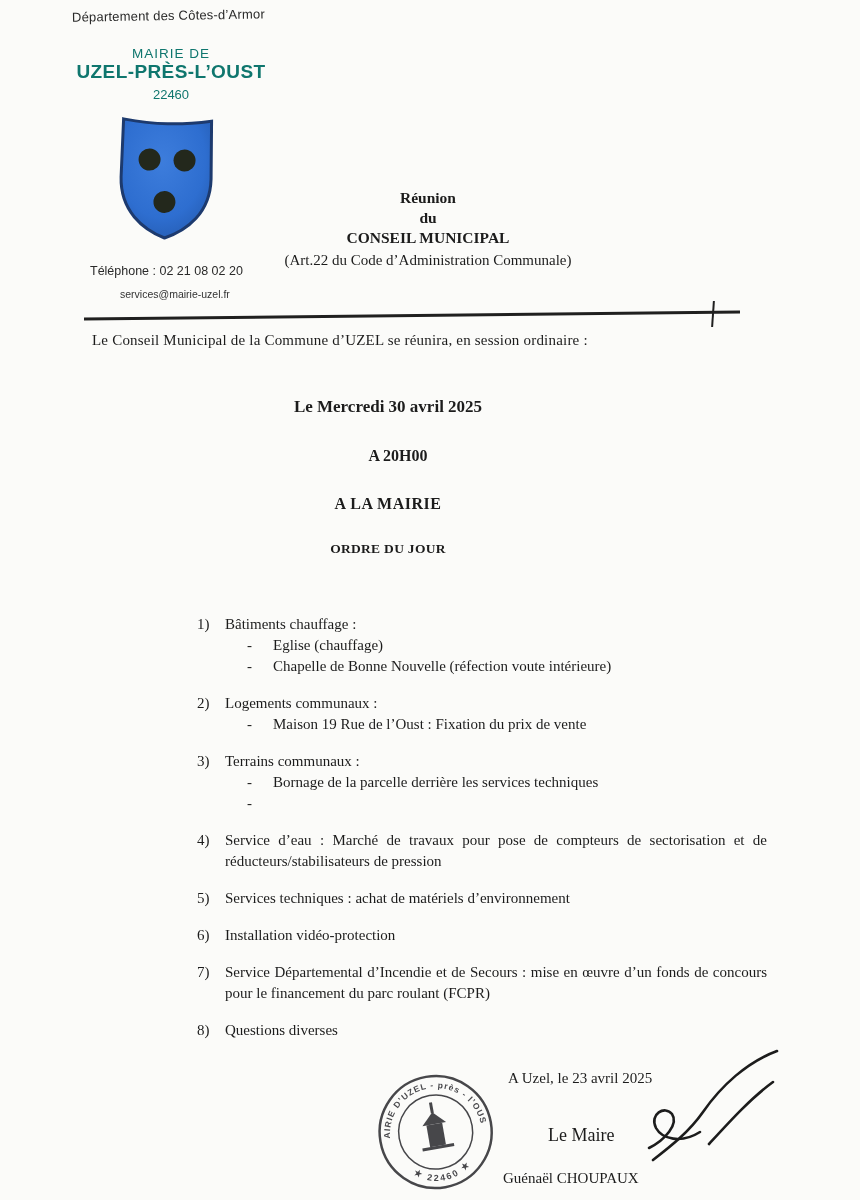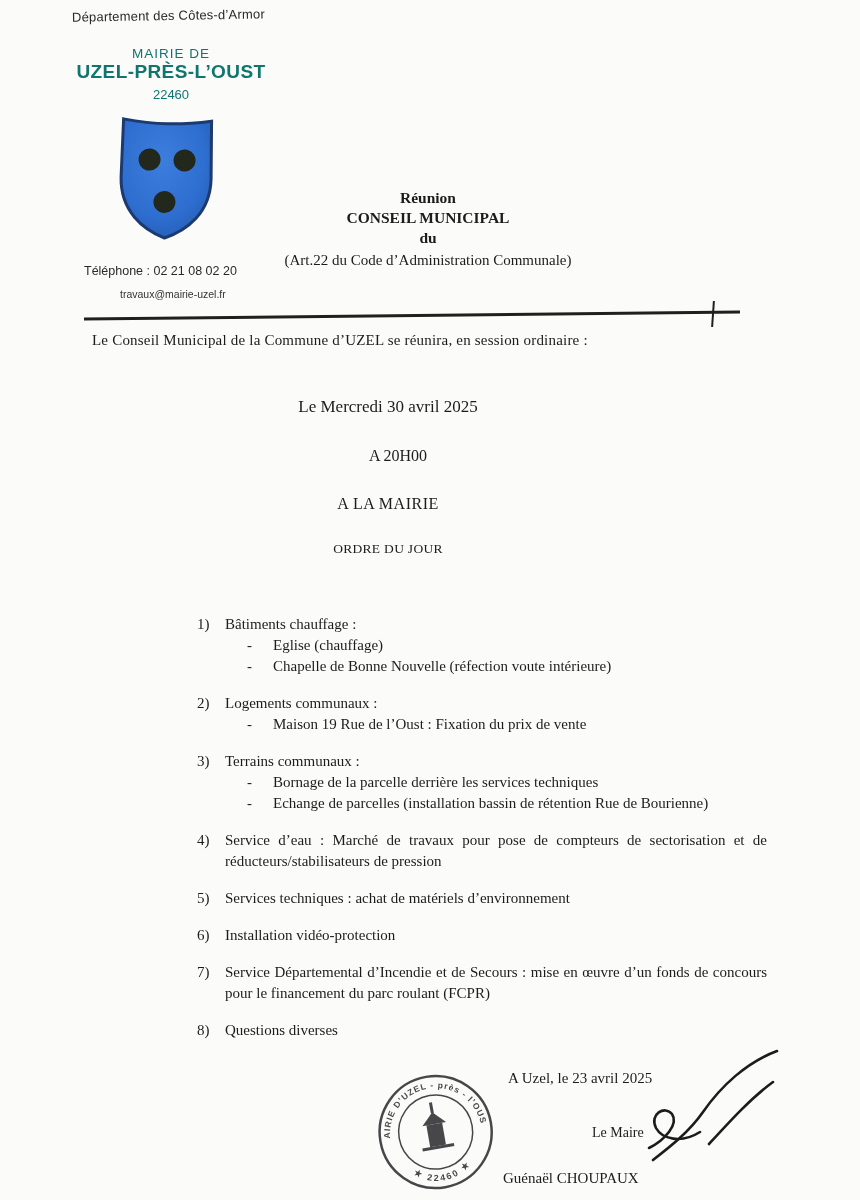--- a/index.html
+++ b/index.html
@@ -40,55 +40,55 @@
 
   .shield-wrap{position:absolute;left:116px;top:116px;transform:rotate(1.5deg);}
 
   .title-block{
     position:absolute;left:228px;top:188px;width:400px;
     text-align:center;line-height:20px;
   }
   .title-block .b{font-weight:bold;font-size:15.5px;}
   .title-sub{font-size:15px;margin-top:2px;}
 
-  .phone{position:absolute;left:84px;top:264px;font-size:12.5px;color:#2a2a2a;}
+  .phone{position:absolute;left:90px;top:264px;font-size:12.5px;color:#2a2a2a;}
   .email{position:absolute;left:120px;top:288px;font-size:10.5px;color:#333;}
 
   .rule{
     position:absolute;left:84px;top:314px;width:656px;height:3px;
     background:#1f1f1f;transform:rotate(-0.6deg);
   }
   .rule-artifact{
     position:absolute;left:712px;top:301px;width:2px;height:26px;
     background:#1f1f1f;transform:rotate(4deg);
   }
 
   
   .intro{position:absolute;left:92px;top:332px;font-size:15px;letter-spacing:.2px;}
 
-  .centered{position:absolute;left:0;width:776px;text-align:center;font-weight:normal;}
+  .centered{position:absolute;left:0;width:776px;text-align:center;font-weight:bold;}
   .c-date{top:397px;font-size:17px;}
   .c-time{top:447px;font-size:16px;padding-left:20px;}
   .c-place{top:495px;font-size:16px;letter-spacing:.5px;text-align:center;}
   .c-odj{top:541px;font-size:13.5px;letter-spacing:.3px;}
 
   .agenda{
     position:absolute;left:197px;top:614px;width:570px;
     list-style:none;font-size:15px;line-height:21px;
   }
   .entry{display:flex;margin-bottom:16px;}
   .entry .num{width:28px;flex:0 0 28px;}
   .entry-body{flex:1;}
   .entry-title.justify{text-align:justify;}
   .sub{display:flex;margin-left:22px;}
   .sub .dash{width:26px;flex:0 0 26px;}
 
   
   .f-dateplace{position:absolute;left:508px;top:1070px;font-size:15px;}
-  .f-role{position:absolute;left:548px;top:1125px;font-size:14px;margin-left:44px;}
+  .f-role{position:absolute;left:548px;top:1125px;font-size:18px;}
   .f-name{position:absolute;left:503px;top:1170px;font-size:15px;}
   .stamp-wrap{position:absolute;left:376px;top:1072px;transform:rotate(-10deg);opacity:.88;}
   .sig-wrap{position:absolute;left:645px;top:1048px;}
   .stamp-text{font-family:"Liberation Sans", sans-serif;font-weight:bold;fill:var(--stamp-ink);}
 </style>
 </head>
 <body>
 
 <div class="page">
 
@@ -111,27 +111,27 @@
       </defs>
       <path d="M6,4 C38,9 62,9 94,4 L95,62 C95,96 72,114 50,122 C28,114 5,96 5,62 Z" fill="url(#shieldGrad)" stroke="#1d3a6e" stroke-width="3"></path>
       <ellipse cx="33" cy="44" rx="11" ry="11" fill="var(--shield-dot)"></ellipse>
       <ellipse cx="68" cy="44" rx="11" ry="11" fill="var(--shield-dot)"></ellipse>
       <ellipse cx="49" cy="86" rx="11" ry="11" fill="var(--shield-dot)"></ellipse>
     </svg>
   </div>
 
   <div class="title-block">
     <div class="b">Réunion</div>
+    <div class="b">du</div>
     <div class="b">CONSEIL MUNICIPAL</div>
-    <div class="b">du</div>
     <div class="title-sub">(Art.22 du Code d’Administration Communale)</div>
   </div>
 
   <div class="phone sans">Téléphone : 02 21 08 02 20</div>
-  <div class="email sans">travaux@mairie-uzel.fr</div>
+  <div class="email sans">services@mairie-uzel.fr</div>
 
   <div class="rule"></div>
   <div class="rule-artifact"></div>
 
   <div class="intro">Le Conseil Municipal de la Commune d’UZEL se réunira, en session ordinaire :</div>
 
   <div class="centered c-date">Le Mercredi 30 avril 2025</div>
   <div class="centered c-time">A 20H00</div>
   <div class="centered c-place">A LA MAIRIE</div>
   <div class="centered c-odj">ORDRE DU JOUR</div>
@@ -167,21 +167,20 @@
     <li class="entry">
       <span class="num">3)</span>
       <div class="entry-body">
         <div class="entry-title">Terrains communaux :</div>
         <div class="sub">
           <span class="dash">-</span>
           <span>Bornage de la parcelle derrière les services techniques</span>
         </div>
         <div class="sub">
           <span class="dash">-</span>
-          <span>Echange de parcelles (installation bassin de rétention Rue de Bourienne)</span>
         </div>
       </div>
     </li>
 
     <li class="entry">
       <span class="num">4)</span>
       <div class="entry-body">
         <div class="entry-title justify">Service d’eau : Marché de travaux pour pose de compteurs de sectorisation et de réducteurs/stabilisateurs de pression</div>
       </div>
     </li>

